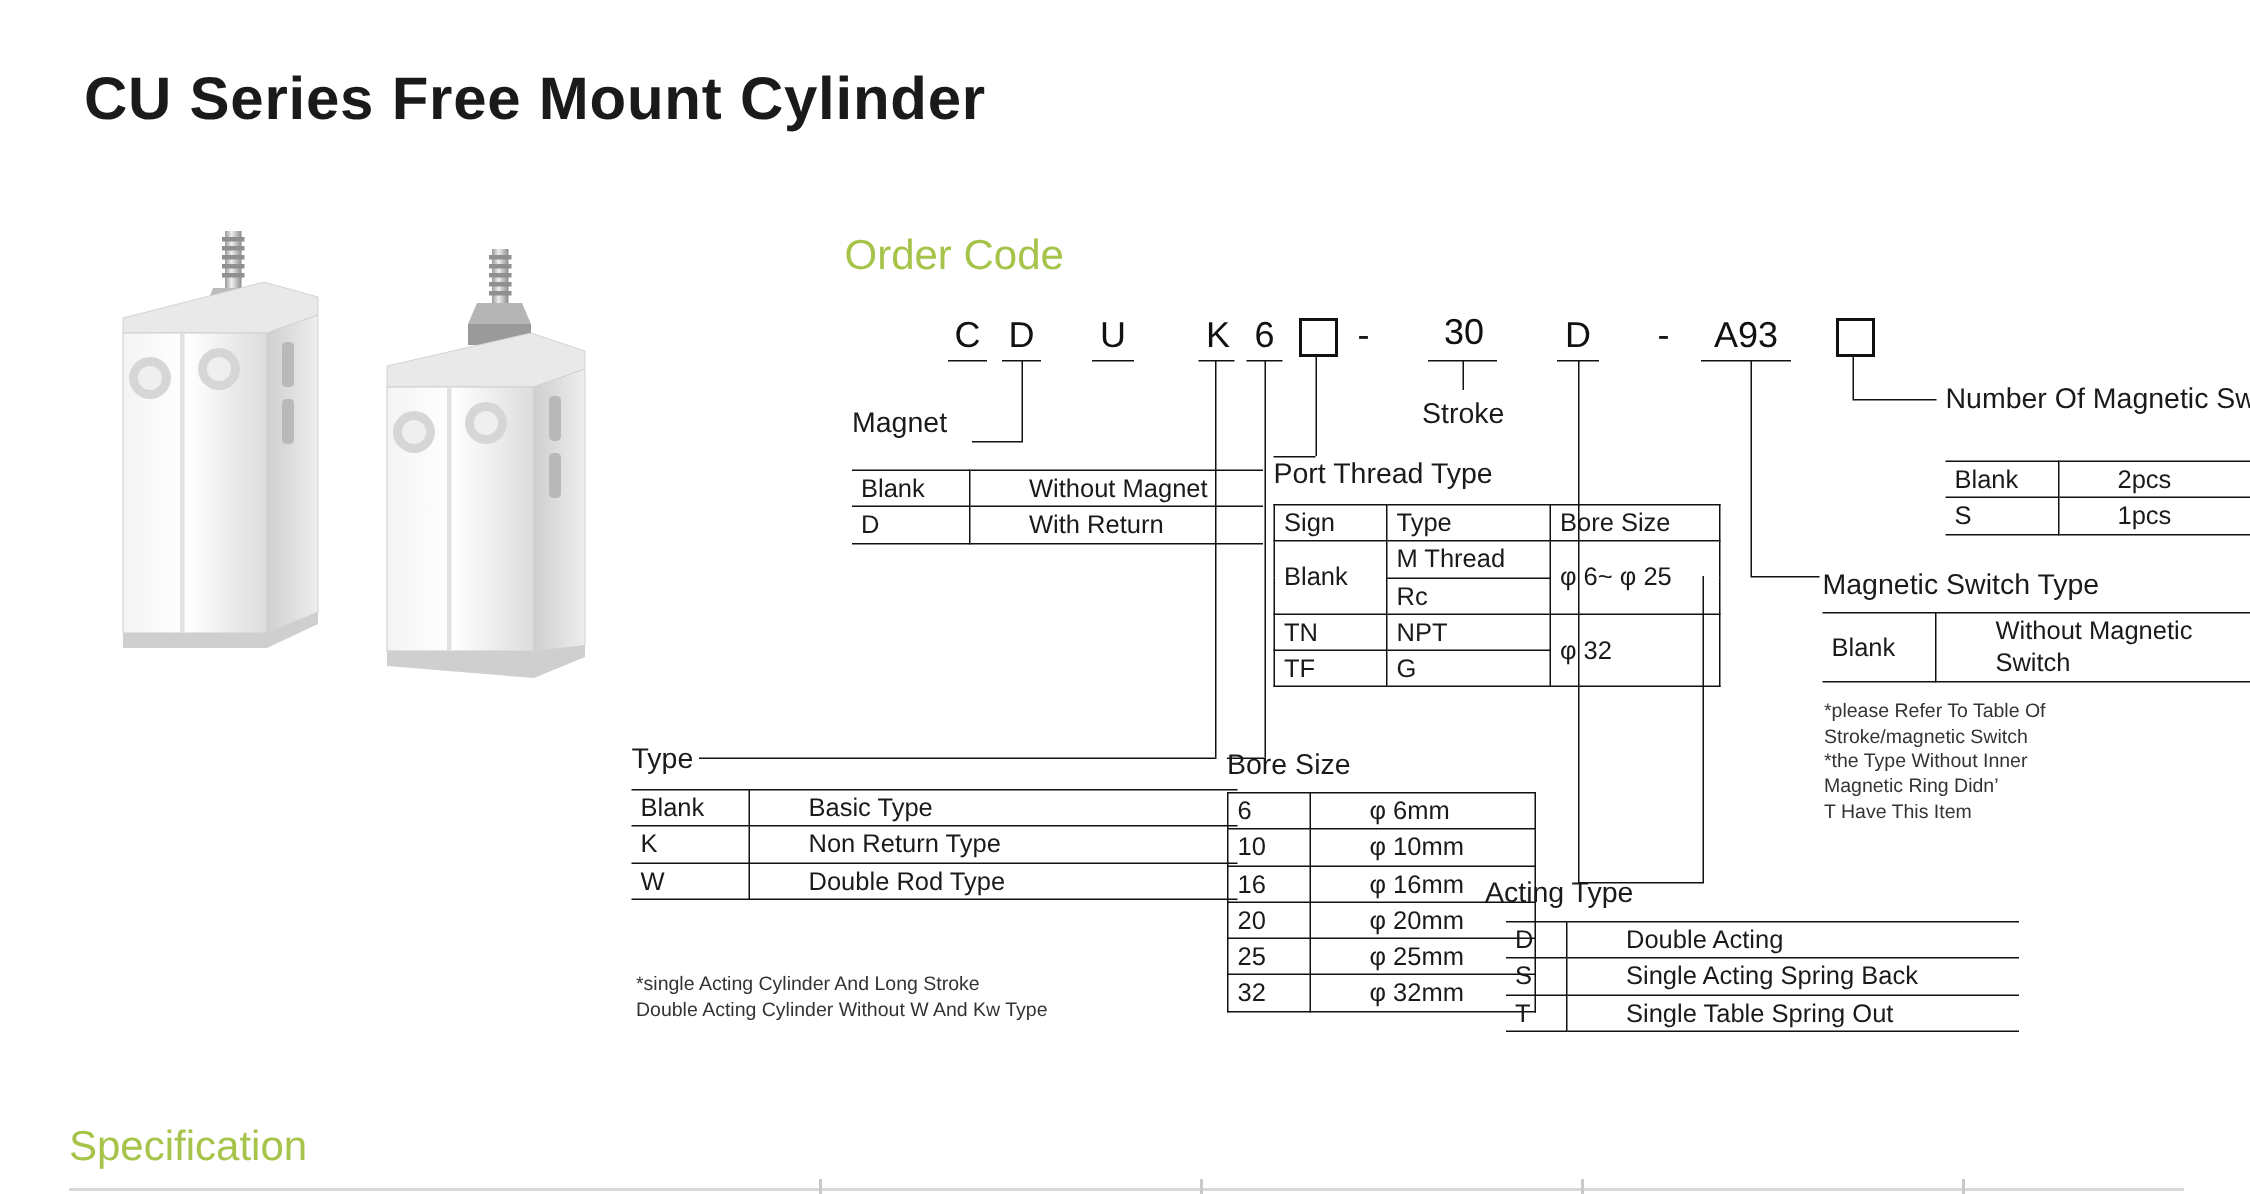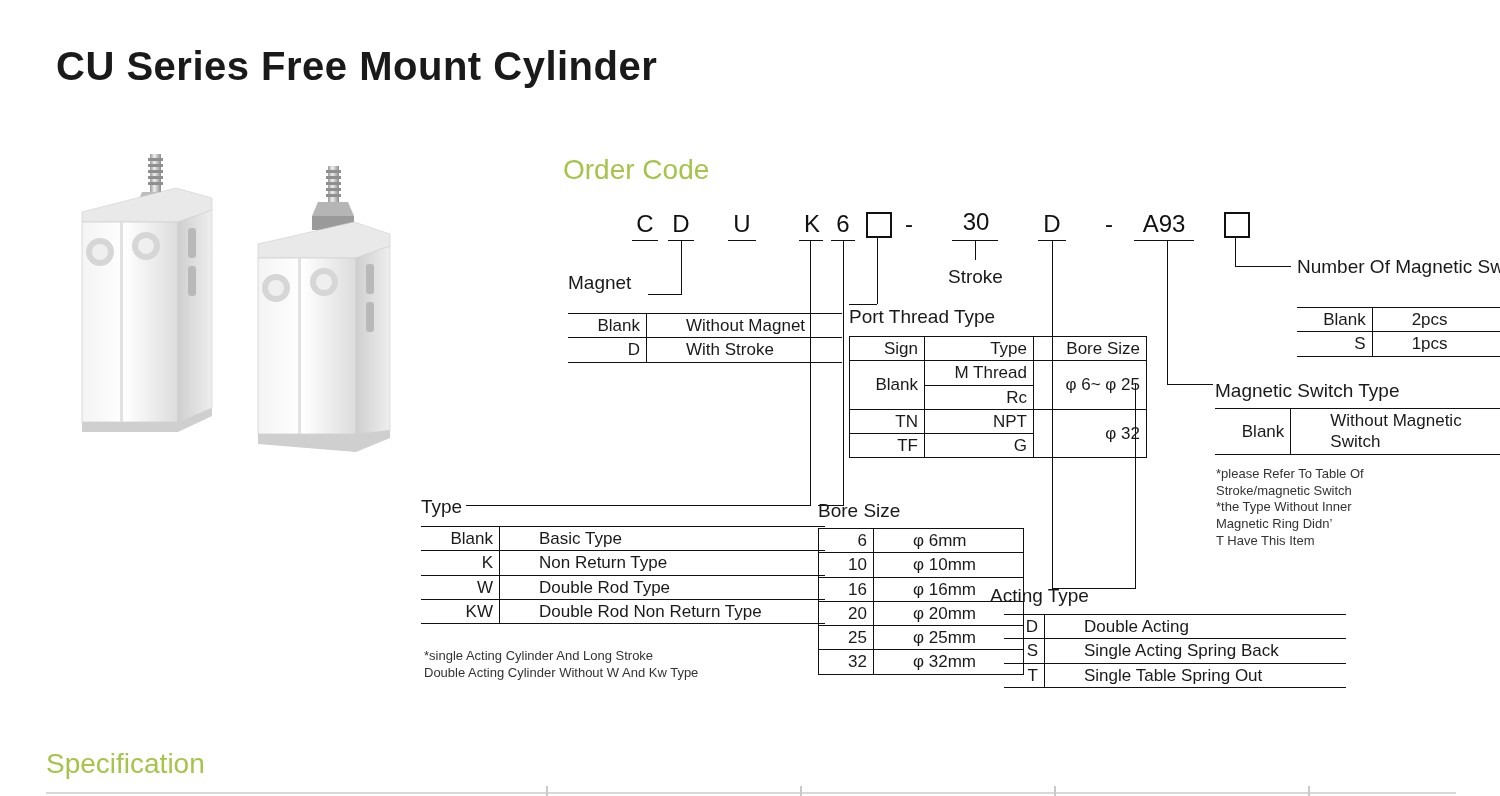--- a/index.html
+++ b/index.html
@@ -64,21 +64,21 @@
     color: #1a1a1a;
     background: transparent;
   }
   table.dt td {
     border: 1px solid #111;
     padding: 1px 6px;
     white-space: nowrap;
     vertical-align: middle;
     line-height: 1.25;
   }
-  table.dt td.c { text-align: right; }
+  table.dt td.c { text-align: left; }
   table.dt td.l { text-align: left; padding-left: 39px; }
 
   
   table.open td { border-left: none; border-right: none; }
   table.open td.divider { border-right: 1px solid #111; }
 
   
   .lbl {
     font-size: 19px;
     color: #1a1a1a;
@@ -240,21 +240,21 @@
 <div class="abs lbl" style="left:568px; top:272px;">Magnet</div>
 <div class="abs" style="left:568px; top:313px;">
   <table class="dt open">
     <tbody>
         <tr>
       <td class="c divider" style="width:66px;">Blank</td>
       <td class="l" style="width:150px;">Without Magnet</td>
     </tr>
     <tr>
       <td class="c divider">D</td>
-      <td class="l">With Stroke</td>
+      <td class="l">With Return</td>
     </tr>
   </tbody>
     </table>
 </div>
 
 <div class="abs lbl" style="left:849px; top:306px;">Port Thread Type</div>
 <div class="abs" style="left:849px; top:336px;">
   <table class="dt">
     <tbody>
         <tr>
@@ -326,24 +326,20 @@
       <td class="c divider" style="width:66px;">Blank</td>
       <td class="l" style="width:280px;">Basic Type</td>
     </tr>
     <tr>
       <td class="c divider">K</td>
       <td class="l">Non Return Type</td>
     </tr>
     <tr>
       <td class="c divider">W</td>
       <td class="l">Double Rod Type</td>
-    </tr>
-    <tr>
-      <td class="c divider">KW</td>
-      <td class="l">Double Rod Non Return Type</td>
     </tr>
   </tbody>
     </table>
 </div>
 <div class="abs note" style="left:424px; top:648px; width:420px;">*single Acting Cylinder And Long Stroke
   Double Acting Cylinder Without W And Kw Type</div>
 
 <div class="abs lbl" style="left:818px; top:500px;">Bore Size</div>
 <div class="abs" style="left:818px; top:528px;">
   <table class="dt">

